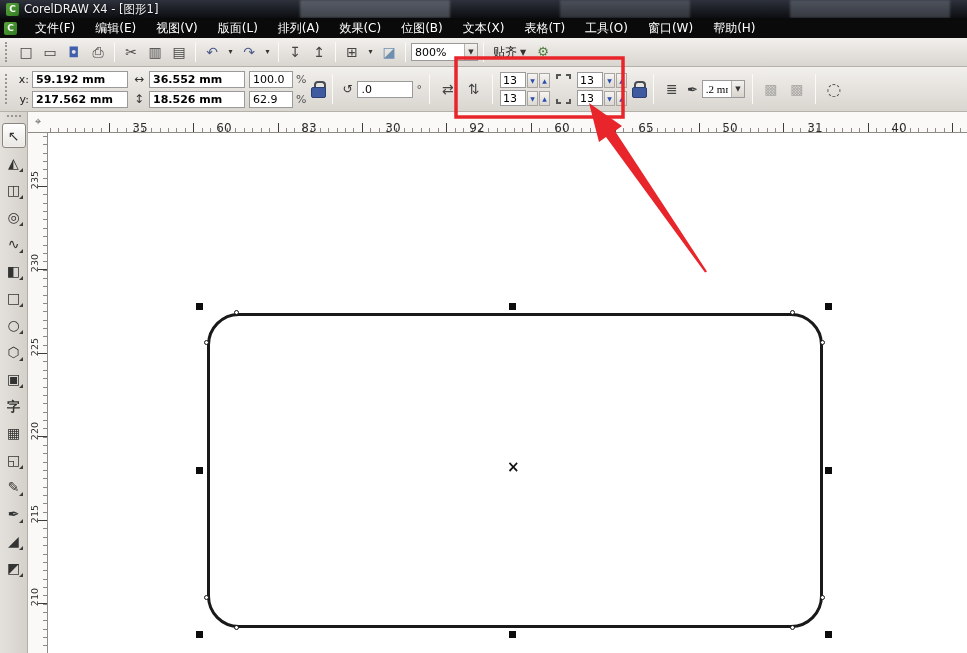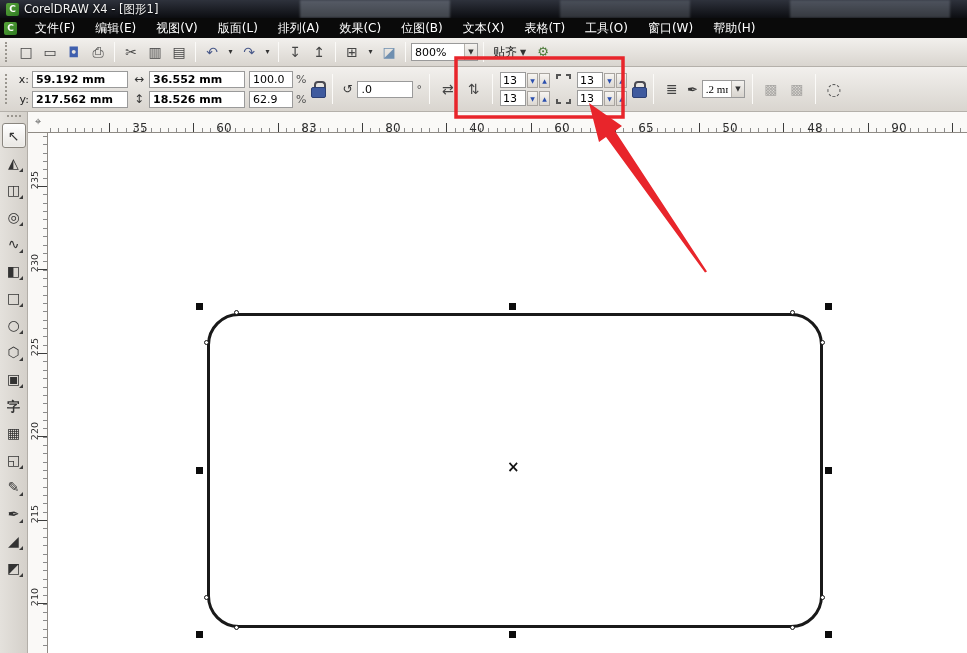--- a/index.html
+++ b/index.html
@@ -285,27 +285,27 @@
       <div class="tool fly"><span>◩</span></div>
     </div>
 
     <div class="workarea">
       <div class="ruler-corner"><span>⌖</span></div>
       <div class="hruler">
         <div class="ticks"></div>
         <span class="rl" style="left:60px">35</span>
         <span class="rl" style="left:144px">60</span>
         <span class="rl" style="left:229px">83</span>
-        <span class="rl" style="left:313px">80</span>
-        <span class="rl" style="left:397px">40</span>
+        <span class="rl" style="left:313px">30</span>
+        <span class="rl" style="left:397px">92</span>
         <span class="rl" style="left:482px">60</span>
         <span class="rl" style="left:566px">65</span>
         <span class="rl" style="left:650px">50</span>
-        <span class="rl" style="left:735px">48</span>
-        <span class="rl" style="left:819px">90</span>
+        <span class="rl" style="left:735px">31</span>
+        <span class="rl" style="left:819px">40</span>
         <span class="rl" style="left:903px">56</span>
       </div>
       <div class="canvas-row">
         <div class="vruler">
           <span class="rl" style="top:38px">235</span>
           <span class="rl" style="top:121px">230</span>
           <span class="rl" style="top:205px">225</span>
           <span class="rl" style="top:289px">220</span>
           <span class="rl" style="top:372px">215</span>
           <span class="rl" style="top:455px">210</span>

